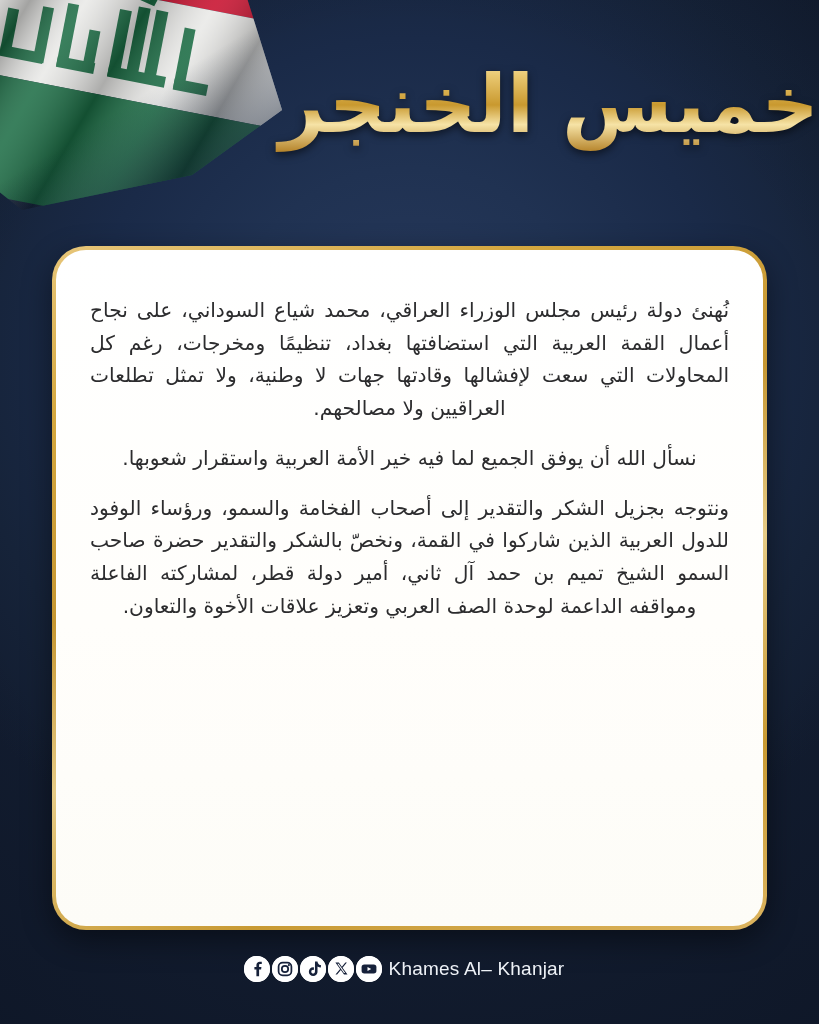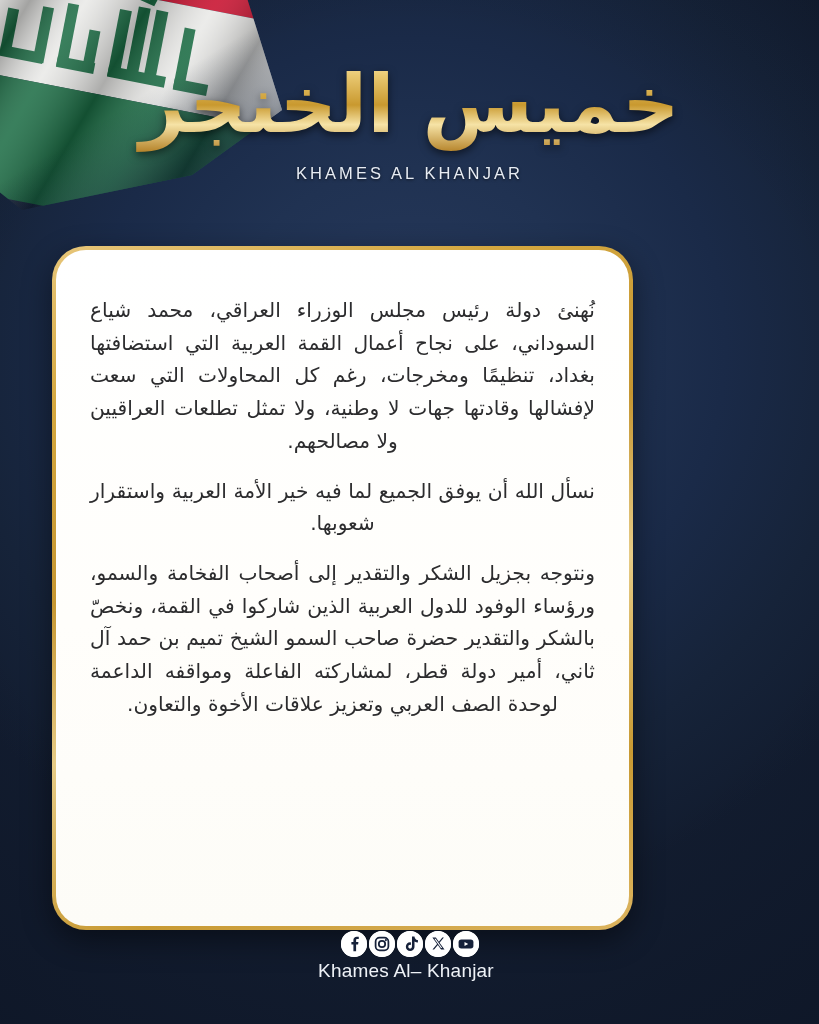--- a/index.html
+++ b/index.html
@@ -42,21 +42,21 @@
     pointer-events: none;
   }
   .flag-svg { display: block; width: 100%; height: 100%; }
 
   
   .brand {
     position: absolute;
     left: 0; right: 0;
     top: 54px;
     z-index: 4;
-    text-align: center;
+    text-align: right;
   }
   .brand-arabic {
     font-family: "DejaVu Sans", sans-serif;
     font-size: 80px;
     line-height: 1.18;
     font-weight: 700;
     direction: rtl;
     letter-spacing: 2px;
     background: linear-gradient(180deg,#fdf0bd 0%, #e9c871 22%, #c9992f 52%, #f6e3a6 72%, #b5832a 100%);
     -webkit-background-clip: text;
@@ -73,21 +73,21 @@
     color: #e7ecf3;
     font-weight: 400;
     text-shadow: 0 1px 3px rgba(0,0,0,0.6);
   }
 
   
   .card {
     position: absolute;
     left: 52px;
     top: 246px;
-    width: 581px;
+    width: 715px;
     height: 684px;
     z-index: 4;
     border-radius: 34px;
     padding: 4px;
     background: linear-gradient(160deg,#e7c67a 0%, #d4a73f 18%, #c59632 40%, #e6cb86 58%, #c89a33 80%, #dcb45f 100%);
     box-shadow: 0 10px 30px rgba(0,0,0,0.45);
     box-sizing: border-box;
   }
   .card-inner {
     width: 100%;
@@ -116,21 +116,20 @@
   
   .footer {
     position: absolute;
     left: 0; right: 0;
     bottom: 42px;
     z-index: 4;
     display: flex;
     align-items: center;
     justify-content: center;
     gap: 3px;
-    flex-direction: column;
   }
   .social {
     display: flex;
     align-items: center;
     gap: 2px;
   }
   .s-icon {
     width: 26px;
     height: 26px;
     border-radius: 50%;
@@ -208,21 +207,20 @@
         </g>
 
         <rect x="-20" y="-20" width="360" height="340" fill="url(#waveShade)"></rect>
         <rect x="-20" y="-20" width="360" height="340" fill="url(#fadeOut)"></rect>
       </g>
     </svg>
   </div>
 
   <div class="brand">
     <div class="brand-arabic">خميس الخنجر</div>
-    <div class="brand-latin">KHAMES AL KHANJAR</div>
   </div>
 
   <div class="card">
     <div class="card-inner">
       <div class="statement">
         <p>نُهنئ دولة رئيس مجلس الوزراء العراقي، محمد شياع السوداني، على نجاح أعمال القمة العربية التي استضافتها بغداد، تنظيمًا ومخرجات، رغم كل المحاولات التي سعت لإفشالها وقادتها جهات لا وطنية، ولا تمثل تطلعات العراقيين ولا مصالحهم.</p>
         <p>نسأل الله أن يوفق الجميع لما فيه خير الأمة العربية واستقرار شعوبها.</p>
         <p>ونتوجه بجزيل الشكر والتقدير إلى أصحاب الفخامة والسمو، ورؤساء الوفود للدول العربية الذين شاركوا في القمة، ونخصّ بالشكر والتقدير حضرة صاحب السمو الشيخ تميم بن حمد آل ثاني، أمير دولة قطر، لمشاركته الفاعلة ومواقفه الداعمة لوحدة الصف العربي وتعزيز علاقات الأخوة والتعاون.</p>
       </div>
     </div>

